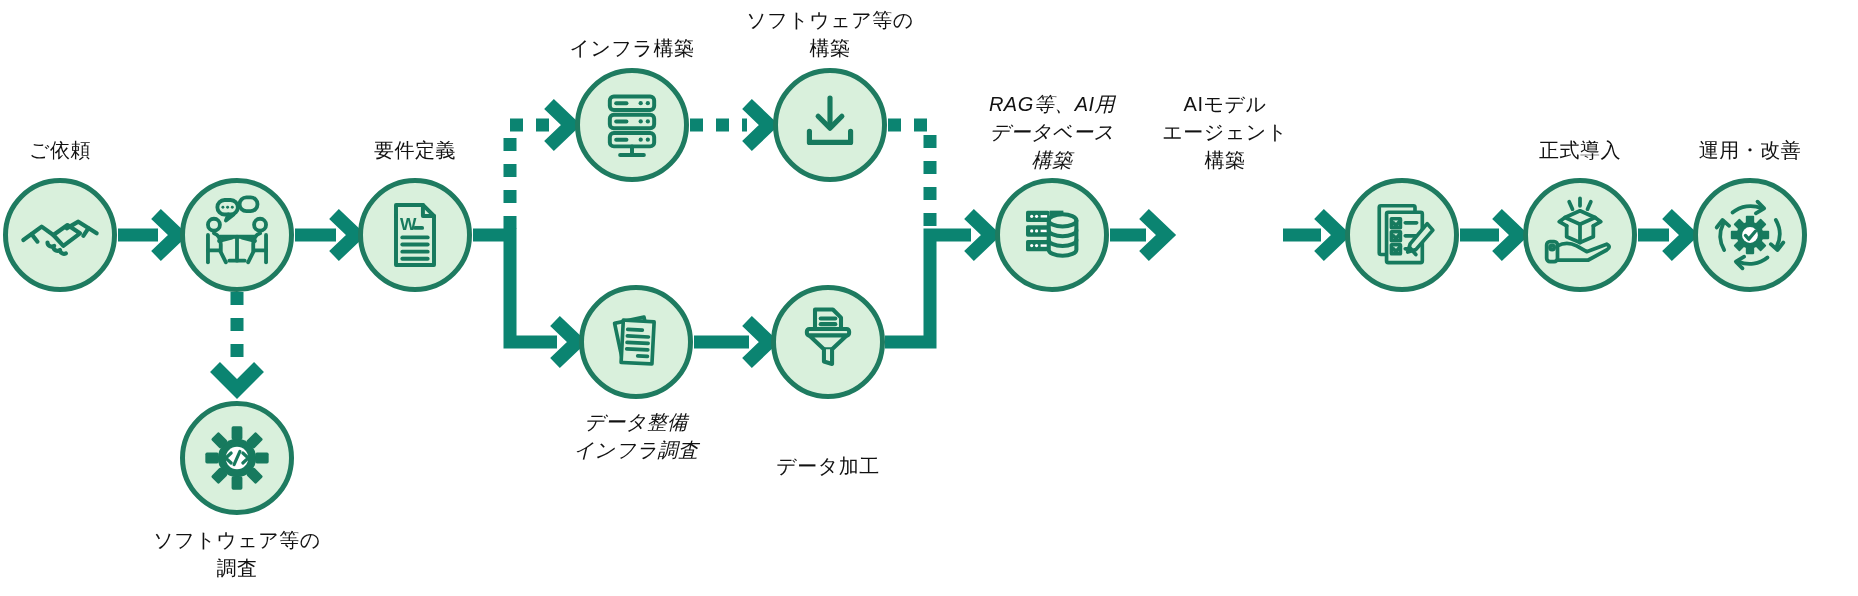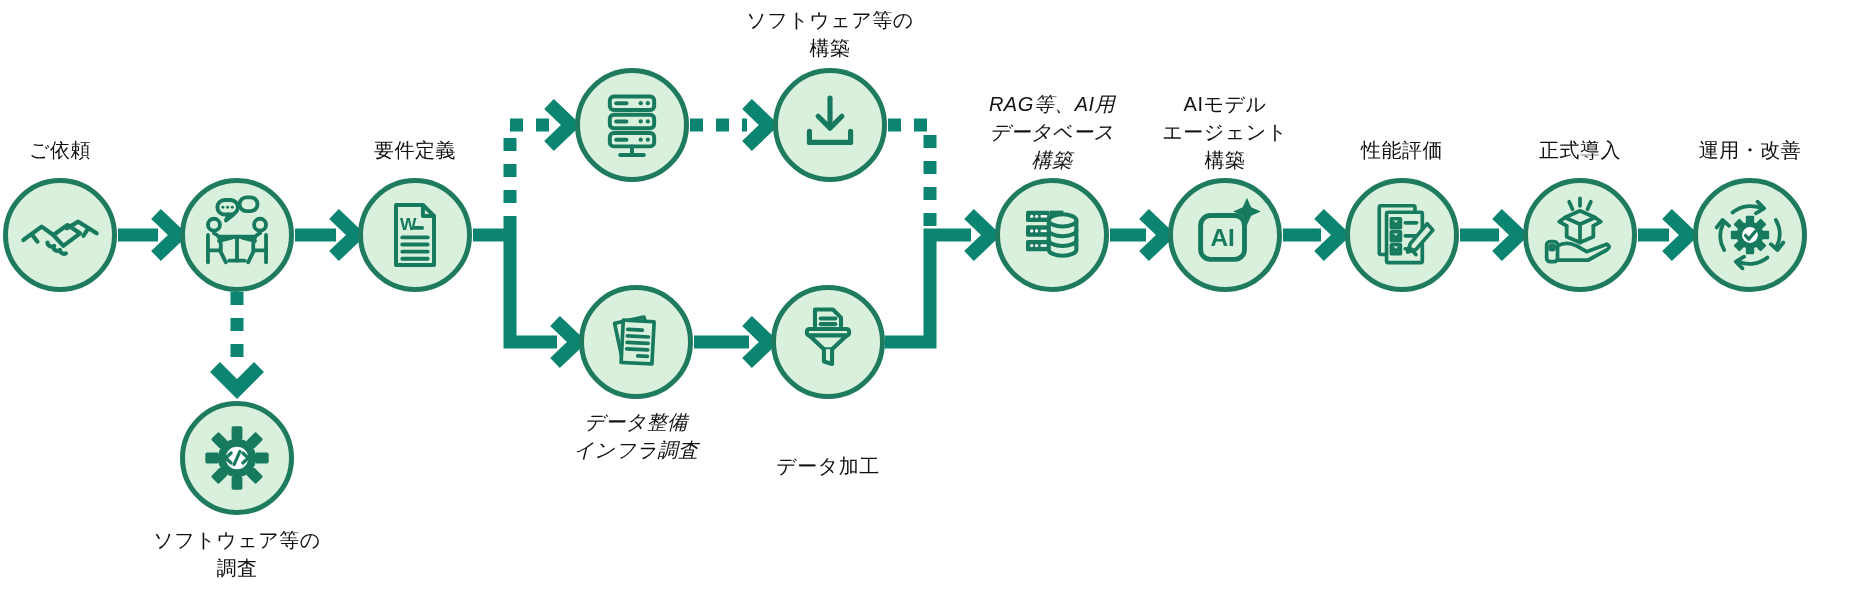--- a/index.html
+++ b/index.html
@@ -131,20 +131,21 @@
       <path d="M58 10 v14 h14"></path>
       <text x="29" y="42" font-size="22" font-weight="bold">W</text>
       <path d="M48 39 h9"></path>
       <path d="M32 51 h32"></path>
         <path d="M32 60 h32"></path>
         <path d="M32 69 h32"></path>
         <path d="M32 78 h32"></path>
     </svg>
   </div>
 
+  <div class="label" style="left:512px;top:34px;">インフラ構築</div>
   <div class="circle" style="left:575px;top:68px;">
     <svg class="icon" width="76" height="76" viewBox="0 0 96 96">
       <rect x="20" y="12" width="56" height="17" rx="5"></rect>
       <rect x="20" y="35" width="56" height="17" rx="5"></rect>
       <rect x="20" y="58" width="56" height="17" rx="5"></rect>
       <path d="M28 20.5 h13"></path>
         <path d="M28 43.5 h13"></path>
         <path d="M28 66.5 h13"></path>
       <circle class="dot" cx="59" cy="20.5" r="2.7"></circle>
         <circle class="dot" cx="68" cy="20.5" r="2.7"></circle>
@@ -220,29 +221,21 @@
       <path class="paper" d="M44 30 a17 7.5 0 0 1 34 0 v36 a17 7.5 0 0 1 -34 0 z"></path>
       <path d="M44 30 a17 7.5 0 0 0 34 0"></path>
       <path d="M44 42 a17 7.5 0 0 0 34 0"></path>
       <path d="M44 54 a17 7.5 0 0 0 34 0"></path>
     </svg>
   </div>
 
   <div class="label" style="left:1105px;top:90px;">AIモデル
 エージェント
 構築</div>
-  <div class="circle" style="left:1168px;top:178px;">
-    <svg class="icon" width="78" height="78" viewBox="0 0 96 96">
-      <rect x="18" y="24" width="54" height="54" rx="12" style="stroke-width:6"></rect>
-      <text x="45" y="62" font-size="30" font-weight="bold" text-anchor="middle">AI</text>
-      <path class="fill" d="M75 2 l5.2 11.8 L92 19 l-11.8 5.2 L75 36 l-5.2 -11.8 L58 19 l11.8 -5.2 z"></path>
-    </svg>
-  </div>
-
-  <div class="label" style="left:1282px;top:136px;">性能評価</div>
+
   <div class="circle" style="left:1345px;top:178px;">
     <svg class="icon" width="78" height="78" viewBox="0 0 96 96" style="stroke-width:4.5">
       <rect class="paper" x="20" y="12" width="44" height="60" rx="2"></rect>
       <rect class="paper" x="29" y="20" width="44" height="62" rx="2"></rect>
       <rect x="35" y="28" width="11" height="11"></rect>
       <path d="M37.5 33 l3 3.5 5.5 -6.5"></path>
       <rect x="35" y="44" width="11" height="11"></rect>
       <path d="M37.5 49 l3 3.5 5.5 -6.5"></path>
       <rect x="35" y="60" width="11" height="11"></rect>
       <path d="M37.5 65 l3 3.5 5.5 -6.5"></path>

